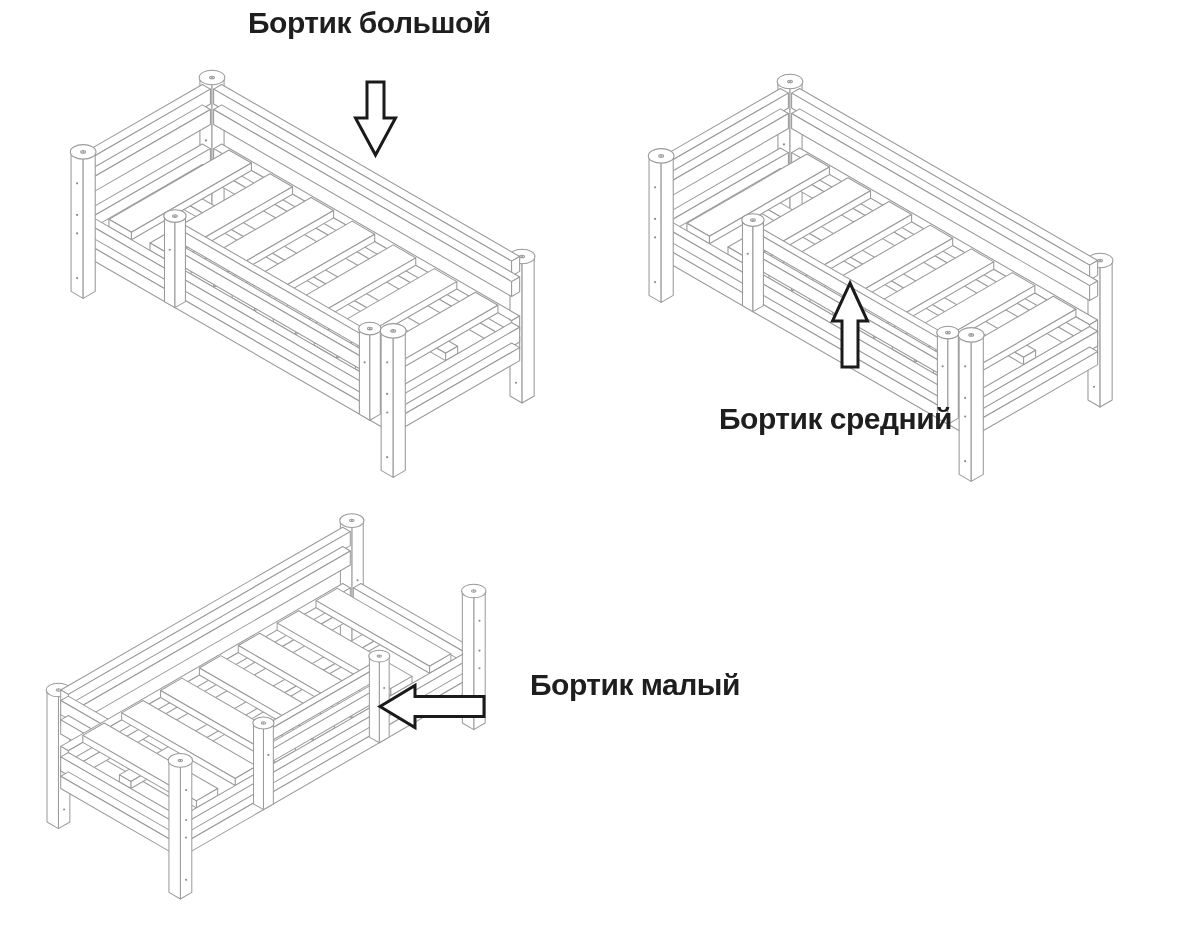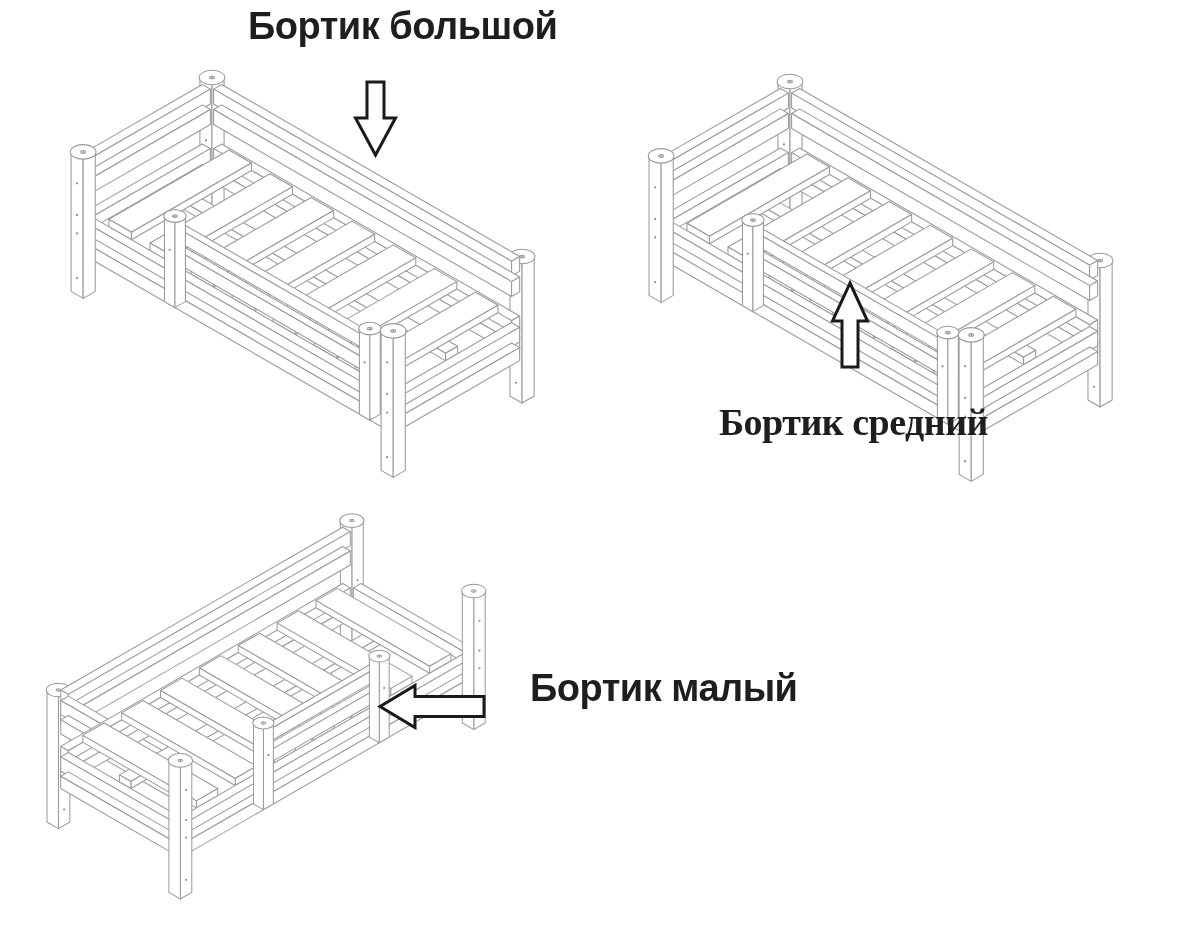--- a/index.html
+++ b/index.html
@@ -15,28 +15,28 @@
     font-family: "Liberation Sans", sans-serif;
   }
   #scene {
     position: absolute;
     left: 0;
     top: 0;
   }
   .bed-label {
     position: absolute;
     font-weight: 700;
-    font-size: 38px;
+    font-size: 30px;
     line-height: 1.1;
     letter-spacing: -0.5px;
     color: #1e1e1e;
     white-space: nowrap;
   }
   #label-large  { left: 248px; top: 6px;   }
-  #label-medium { left: 719px; top: 402px; font-family: Liberation Serif, serif; }
+  #label-medium { left: 719px; top: 402px; }
   #label-small  { left: 530px; top: 668px; }
 </style>
 </head>
 <body>
 
 <div>
   <svg id="scene" width="1200" height="935" viewBox="0 0 1200 935">
       <g transform="translate(212,210) scale(0.93)" fill="#ffffff" stroke="#9a9a9a" stroke-width="1.15" stroke-linejoin="round">
         <polygon points="0,-150 12.99,-142.5 0,-135 -12.99,-142.5"></polygon>
         <polygon points="-12.99,-142.5 0,-135 0,15 -12.99,7.5"></polygon>

